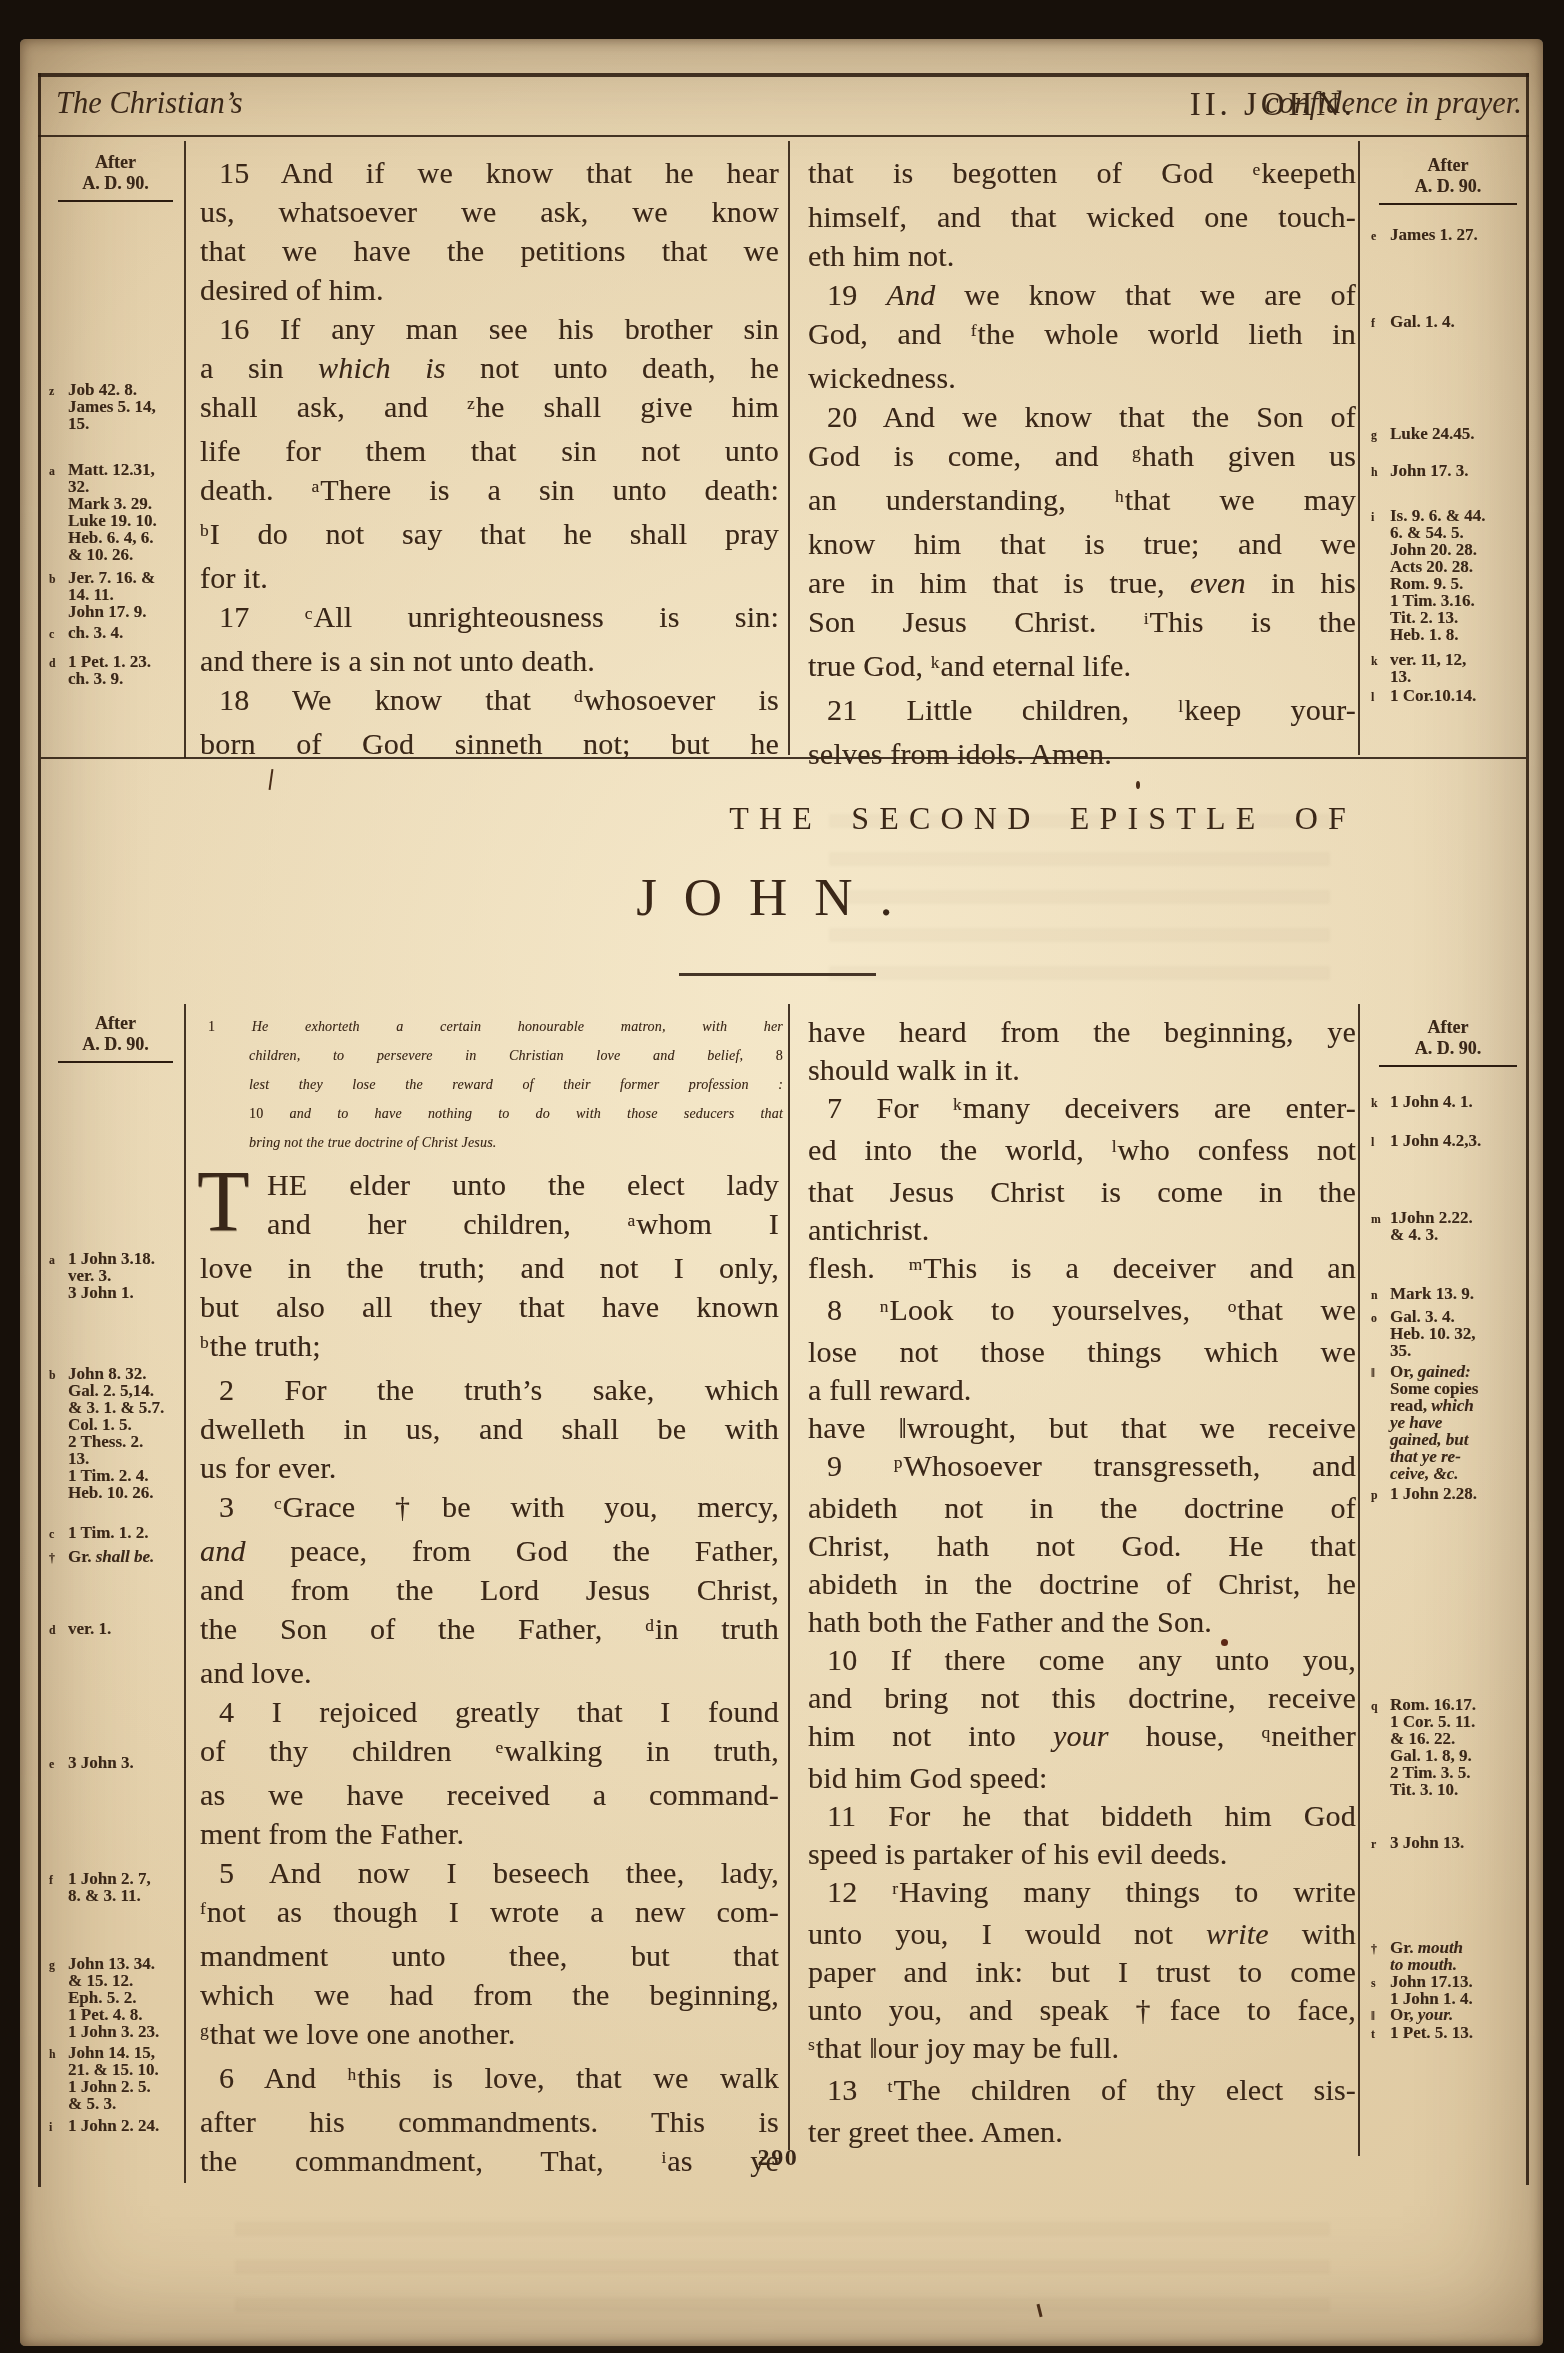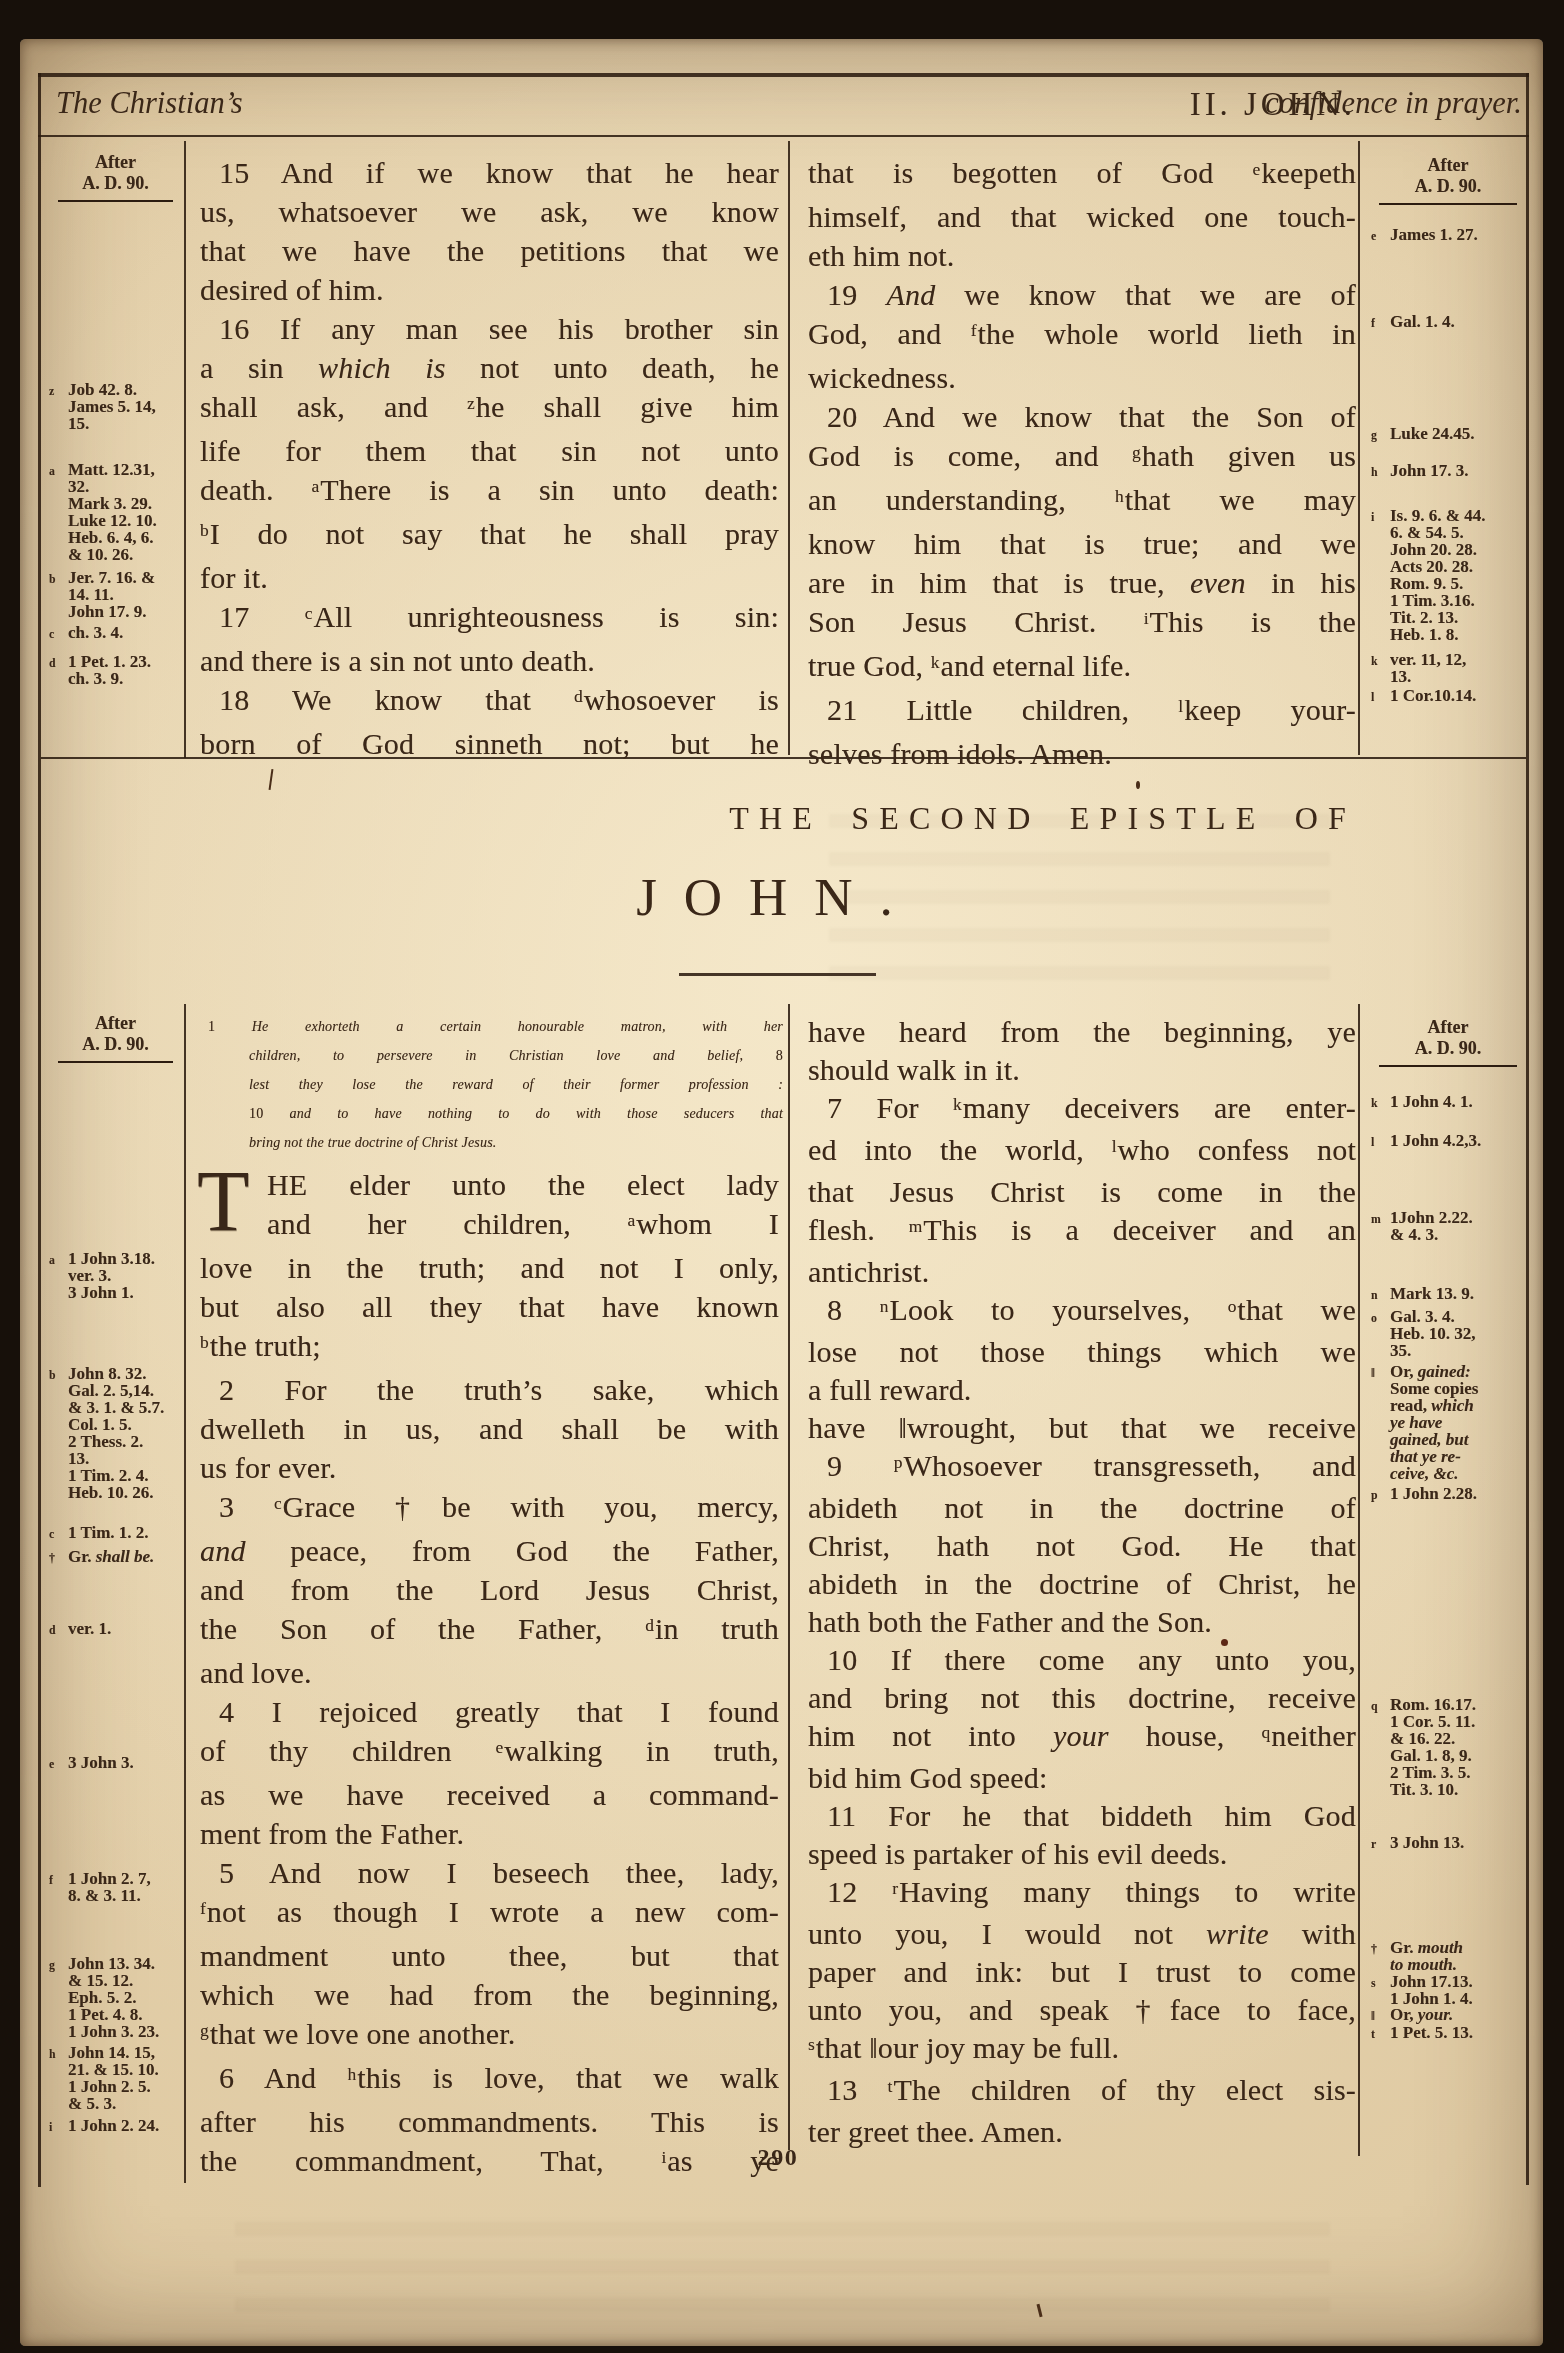--- a/index.html
+++ b/index.html
@@ -166,22 +166,22 @@
         <div class="line ind">6 And <sup>h</sup>this is love, that we walk</div>
         <div class="line">after his commandments.  This is</div>
         <div class="line">the commandment, That, <sup>i</sup>as ye</div>
       </div>
       <div class="col" style="left: 808px; top: 1013px; width: 548px; font-size: 30px; line-height: 38px;">
         <div class="line">have heard from the beginning, ye</div>
         <div class="line nj">should walk in it.</div>
         <div class="line ind">7 For <sup>k</sup>many deceivers are enter-</div>
         <div class="line">ed into the world, <sup>l</sup>who confess not</div>
         <div class="line">that Jesus Christ is come in the</div>
+        <div class="line nj">antichrist.</div>
         <div class="line">flesh. <sup>m</sup>This is a deceiver and an</div>
-        <div class="line nj">antichrist.</div>
         <div class="line ind">8 <sup>n</sup>Look to yourselves, <sup>o</sup>that we</div>
         <div class="line">lose not those things which we</div>
         <div class="line nj">a full reward.</div>
         <div class="line">have ‖wrought, but that we receive</div>
         <div class="line ind">9 <sup>p</sup>Whosoever transgresseth, and</div>
         <div class="line">abideth not in the doctrine of</div>
         <div class="line">Christ, hath not God.  He that</div>
         <div class="line">abideth in the doctrine of Christ, he</div>
         <div class="line nj">hath both the Father and the Son.</div>
         <div class="line ind">10 If there come any unto you,</div>
@@ -202,21 +202,21 @@
         <sup class="mk">z</sup>
         <div>Job 42. 8.</div>
         <div>James 5. 14,</div>
         <div>15.</div>
       </div>
       <div class="mnote" style="left: 49px; top: 461px; width: 135px;">
         <sup class="mk">a</sup>
         <div>Matt. 12.31,</div>
         <div>32.</div>
         <div>Mark 3. 29.</div>
-        <div>Luke 12. 10.</div>
+        <div>Luke 19. 10.</div>
         <div>Heb. 6. 4, 6.</div>
         <div>&amp; 10. 26.</div>
       </div>
       <div class="mnote" style="left: 49px; top: 569px; width: 135px;">
         <sup class="mk">b</sup>
         <div>Jer. 7. 16. &amp;</div>
         <div>14. 11.</div>
         <div>John 17. 9.</div>
       </div>
       <div class="mnote" style="left: 49px; top: 624px; width: 135px;">

